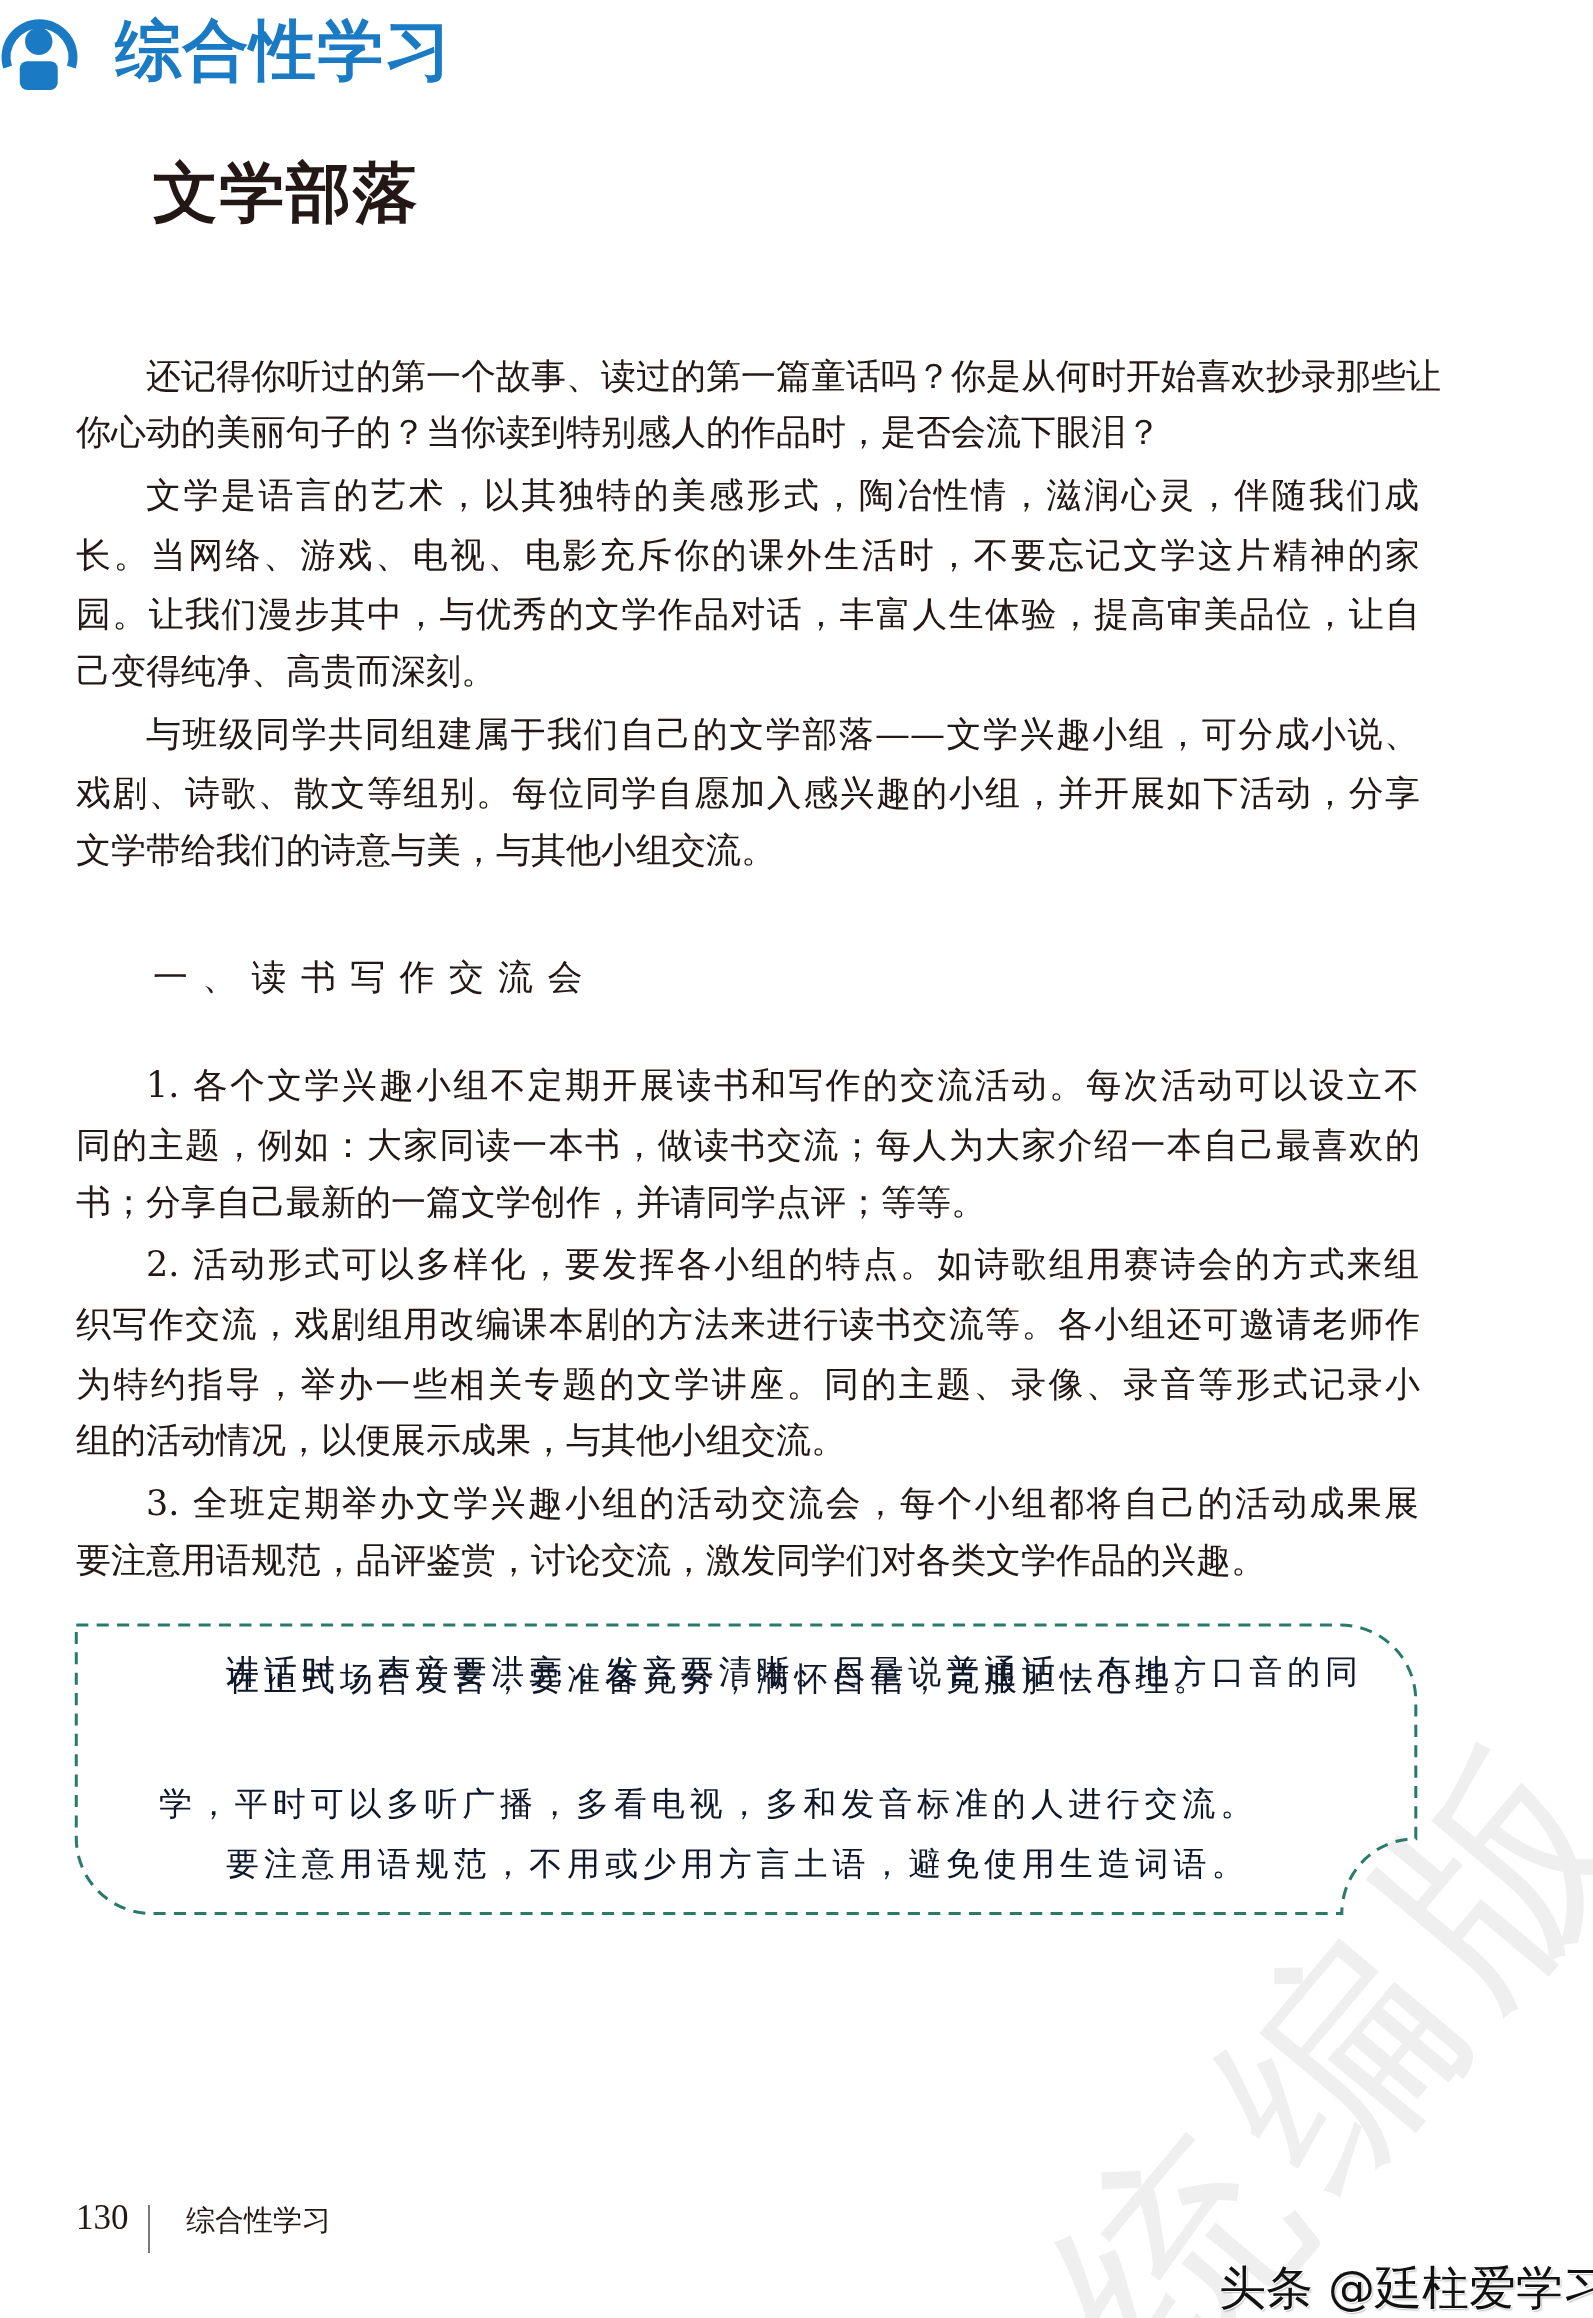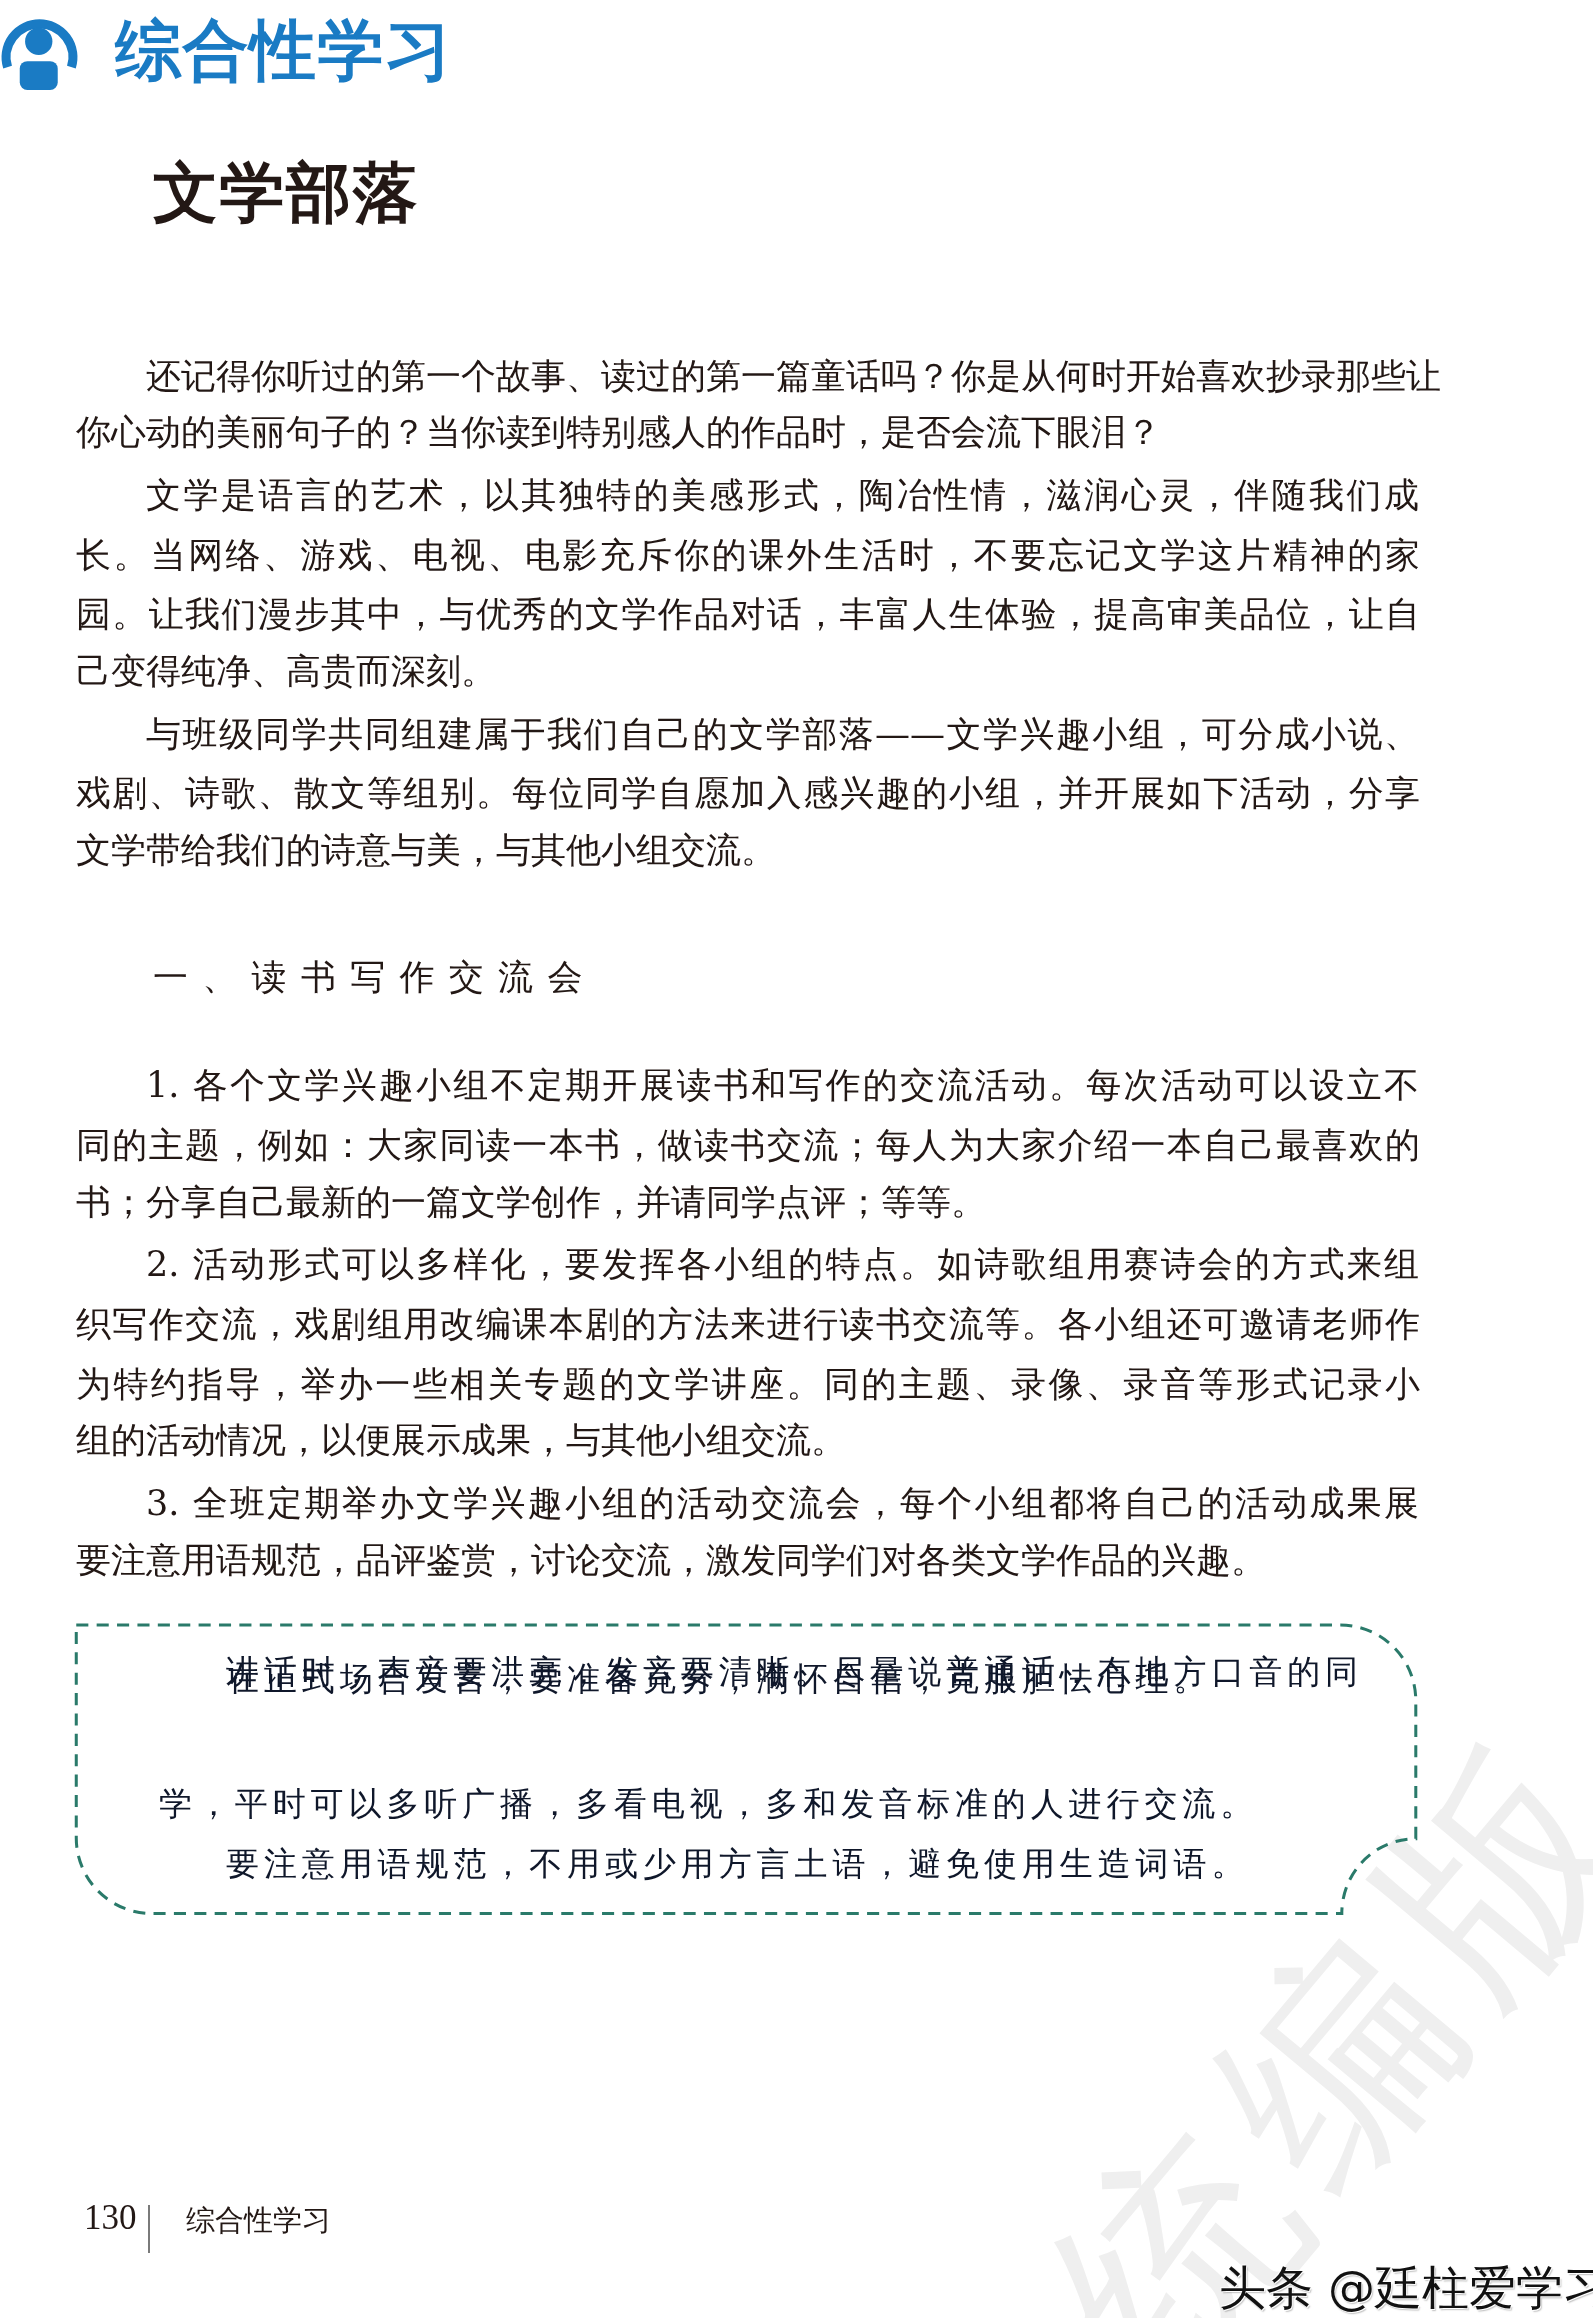--- a/index.html
+++ b/index.html
@@ -26,21 +26,21 @@
   
   #note-svg { left: 0; top: 0; width: 1594px; height: 2319px; pointer-events: none; }
   .note-line { position: absolute; font-size: 33px; line-height: 60px; color: #0f172a; white-space: nowrap;
                letter-spacing: 4.9px; font-family: "DejaVu Serif", "Liberation Serif", serif; }
 
   
   #wm-big { left: 974px; top: 1903px; font-size: 227px; color: #efefef; transform: rotate(-50deg);
             transform-origin: 50% 50%; white-space: nowrap; font-family: "DejaVu Serif", serif; letter-spacing: 22.7px; }
 
   
-  #pg-num { left: 76px; top: 2197px; font-size: 35px; line-height: 42px; font-family: "Liberation Serif", serif; margin-left: 8px; }
+  #pg-num { left: 76px; top: 2197px; font-size: 35px; line-height: 42px; font-family: "Liberation Serif", serif; }
   #pg-divider { left: 148px; top: 2205px; width: 1.5px; height: 48px; background: #7a7a7a; }
   #pg-section { left: 186px; top: 2200px; font-size: 29px; line-height: 41px; white-space: nowrap; color: #231815; }
 
   #tt-mark { left: 1219px; top: 2264px; font-size: 47px; line-height: 48px; color: #111;
              font-family: "DejaVu Sans", "Liberation Sans", sans-serif; white-space: nowrap;
              text-shadow: 0.8px 0.8px 0 #fff, -0.8px -0.8px 0 #fff, 1.5px 1.5px 1.5px rgba(0,0,0,0.25); }
 </style>
 </head>
 <body>
 

